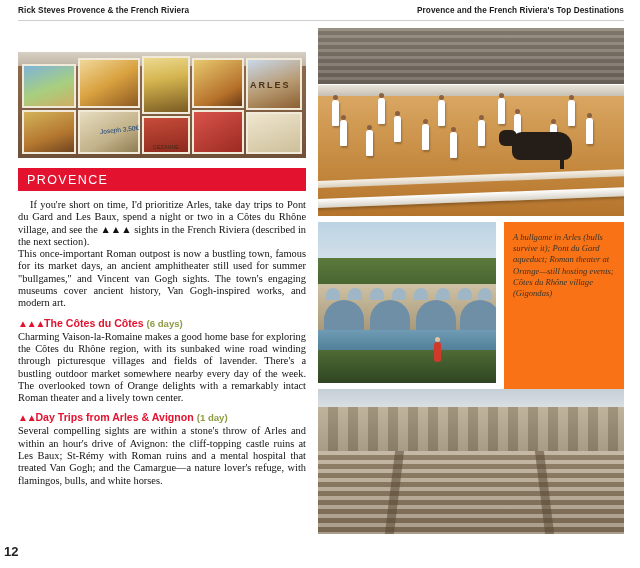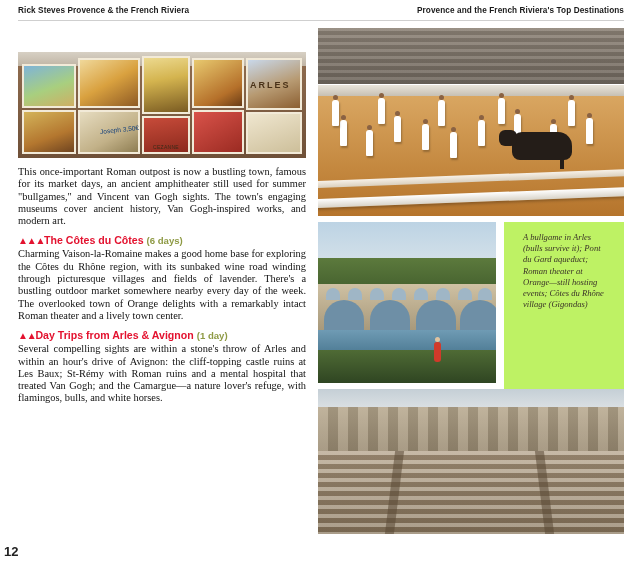--- a/index.html
+++ b/index.html
@@ -309,23 +309,23 @@
   .pg-person { position:absolute; left:116px; top:120px; width:7px; height:20px; background:#d13a2a; border-radius:3px; }
   .pg-person::before { content:""; position:absolute; left:1px; top:-5px; width:5px; height:5px; border-radius:50%; background:#e0c3a0; }
 
   
   .caption-box {
     position: absolute;
     left: 186px;
     top: 194px;
     width: 120px;
     height: 170px;
-    background: #bef264;
+    background: #f97316;
     box-sizing: border-box;
-    padding: 10px 19px;
+    padding: 10px 9px;
   }
   .caption-box .cap {
     font-family: "Liberation Serif", serif;
     font-style: italic;
     font-size: 8.6px;
     line-height: 11.2px;
     color: #3a3328;
   }
 
   
@@ -383,22 +383,26 @@
         <div class="plabel">CEZANNE</div>
       </div>
       <div class="pbox p7"></div>
       <div class="pbox p8"></div>
       <div class="pbox p9"></div>
       <div class="pbox p10"></div>
       <div class="arles-word">ARLES</div>
       <div class="price-tag">Joseph 3,50€</div>
     </div>
 
+    <div class="provence-bar">
+      <div class="label">PROVENCE</div>
+    </div>
 
     <div class="body-text">
+      <p>If you're short on time, I'd prioritize Arles, take day trips to Pont du Gard and Les Baux, spend a night or two in a Côtes du Rhône village, and see the ▲▲▲ sights in the French Riviera (described in the next section).</p>
     </div>
 
     <div class="sec-para">This once-important Roman outpost is now a bustling town, famous for its market days, an ancient amphitheater still used for summer "bullgames," and Vincent van Gogh sights. The town's engaging museums cover ancient history, Van Gogh-inspired works, and modern art.</div>
 
     <div class="heading">
       <span class="tri">▲▲▲</span><span>The Côtes du Côtes</span>
       <span class="dur">(6 days)</span>
     </div>
     <div class="sec-para">Charming Vaison-la-Romaine makes a good home base for exploring the Côtes du Rhône region, with its sunbaked wine road winding through picturesque villages and fields of lavender. There's a bustling outdoor market somewhere nearby every day of the week. The overlooked town of Orange delights with a remarkably intact Roman theater and a lively town center.</div>
 

